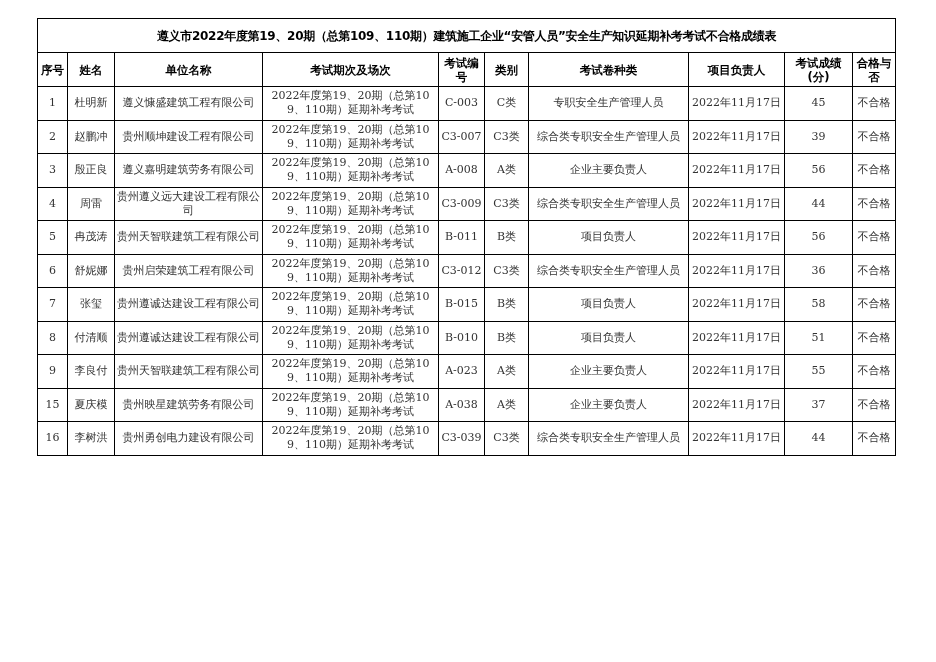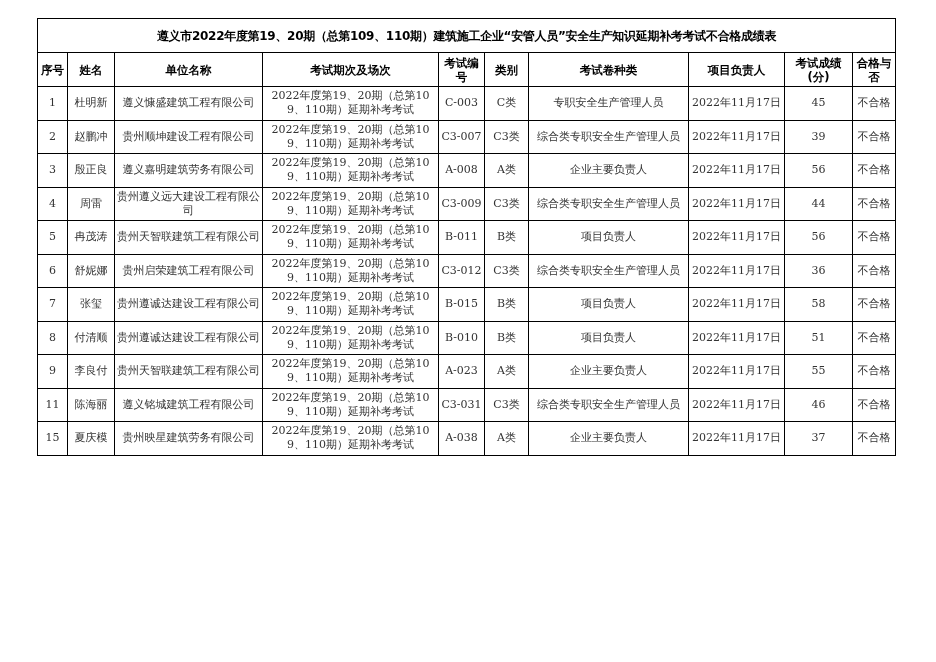--- a/index.html
+++ b/index.html
@@ -152,37 +152,37 @@
         <td class="wrap">贵州天智联建筑工程有限公司</td>
         <td class="wrap">2022年度第19、20期（总第109、110期）延期补考考试</td>
         <td class="nowrap">A-023</td>
         <td class="nowrap">A类</td>
         <td class="wrap">企业主要负责人</td>
         <td class="nowrap">2022年11月17日</td>
         <td class="nowrap">55</td>
         <td class="nowrap">不合格</td>
       </tr>
       <tr class="data-row">
-        <td class="nowrap">11</td>
-        <td class="nowrap">陈海丽</td>
-        <td class="wrap">遵义铭城建筑工程有限公司</td>
-        <td class="wrap">2022年度第19、20期（总第109、110期）延期补考考试</td>
-        <td class="nowrap">C3-031</td>
-        <td class="nowrap">C3类</td>
-        <td class="wrap">综合类专职安全生产管理人员</td>
-        <td class="nowrap">2022年11月17日</td>
-        <td class="nowrap">46</td>
-        <td class="nowrap">不合格</td>
-      </tr>
-      <tr class="data-row">
         <td class="nowrap">15</td>
         <td class="nowrap">夏庆模</td>
         <td class="wrap">贵州映星建筑劳务有限公司</td>
         <td class="wrap">2022年度第19、20期（总第109、110期）延期补考考试</td>
         <td class="nowrap">A-038</td>
         <td class="nowrap">A类</td>
         <td class="wrap">企业主要负责人</td>
         <td class="nowrap">2022年11月17日</td>
         <td class="nowrap">37</td>
         <td class="nowrap">不合格</td>
       </tr>
+      <tr class="data-row">
+        <td class="nowrap">16</td>
+        <td class="nowrap">李树洪</td>
+        <td class="wrap">贵州勇创电力建设有限公司</td>
+        <td class="wrap">2022年度第19、20期（总第109、110期）延期补考考试</td>
+        <td class="nowrap">C3-039</td>
+        <td class="nowrap">C3类</td>
+        <td class="wrap">综合类专职安全生产管理人员</td>
+        <td class="nowrap">2022年11月17日</td>
+        <td class="nowrap">44</td>
+        <td class="nowrap">不合格</td>
+      </tr>
     </tbody>
 </table>
 
 </body></html>

